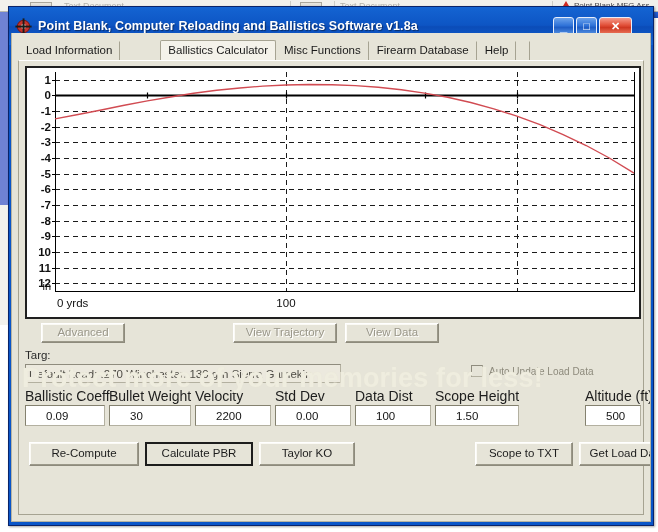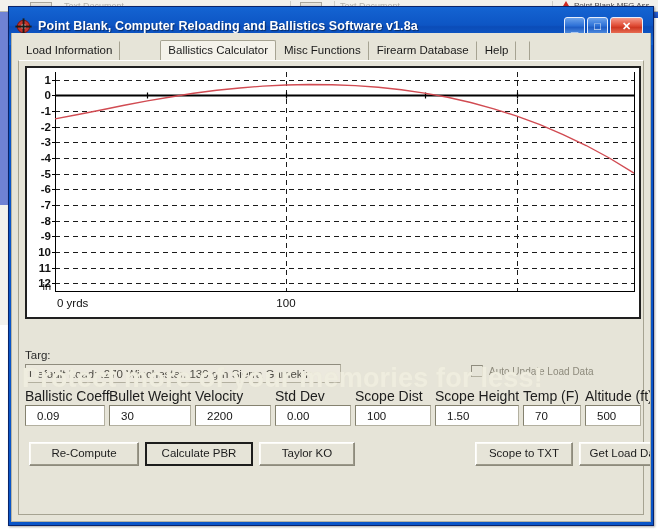--- a/index.html
+++ b/index.html
@@ -63,21 +63,21 @@
     width: 646px; height: 520px;
     border: 1px solid #0a246a;
     background: #0a55c8;
     box-shadow: 1px 1px 2px rgba(0,0,0,.35);
   }
   .titlebar {
     position: relative;
     height: 38px;
     background: linear-gradient(180deg,#1464d2 0%,#0d55c4 48%,#0b4cb8 52%,#1163d4 100%);
     display: flex; align-items: center;
-    padding: 0 10px 0 6px;
+    padding: 0 21px 0 6px;
   }
   .title-icon {
     width: 17px; height: 17px; margin-right: 6px; position: relative; flex: 0 0 auto;
   }
   .title-text {
     flex: 1 1 auto;
     color: #ffffff;
     font-size: 12.5px;
     font-weight: bold;
     white-space: nowrap;
@@ -213,21 +213,21 @@
     font-size: 14px; color: #1d1d1d; line-height: 13px;
     white-space: nowrap; display: block; margin-bottom: 2px;
   }
   .field .inp {
     height: 21px;
     background: #ffffff;
     border: 1px solid #b3b0a0;
     border-top-color: #84816f; border-left-color: #84816f;
     font-size: 11.5px; color: #141414;
     display: flex; align-items: center;
-    padding-left: 11px; white-space: nowrap; overflow: hidden;
+    padding-left: 20px; white-space: nowrap; overflow: hidden;
   }
 
   
   .row-bot { position: absolute; left: 6px; top: 381px; width: 616px; height: 24px; }
   .row-bot .btn { position: absolute; top: 0; height: 24px; }
 
   
   .watermark {
     position: absolute; left: 22px; top: 362px;
     width: 630px; height: 32px;
@@ -356,20 +356,25 @@
             <text x="24" y="187.89285714285714" text-anchor="end" font-family="&quot;Liberation Sans&quot;, sans-serif" font-size="11.5" font-weight="bold" fill="#101010">10</text>
             <text x="24" y="203.5357142857143" text-anchor="end" font-family="&quot;Liberation Sans&quot;, sans-serif" font-size="11.5" font-weight="bold" fill="#101010">11</text>
             <text x="24" y="219.17857142857144" text-anchor="end" font-family="&quot;Liberation Sans&quot;, sans-serif" font-size="11.5" font-weight="bold" fill="#101010">12</text>
             <text x="24" y="222" text-anchor="end" font-family="&quot;Liberation Sans&quot;, sans-serif" font-size="11" fill="#101010">in</text>
             <text x="30" y="239" text-anchor="start" font-family="&quot;Liberation Sans&quot;, sans-serif" font-size="11.5" fill="#101010">0 yrds</text>
             <text x="258.95238095238096" y="239" text-anchor="middle" font-family="&quot;Liberation Sans&quot;, sans-serif" font-size="11.5" fill="#101010">100</text>
             <path d="M28.0 50.9 L51.1 46.5 L74.2 42.0 L97.3 37.3 L120.4 32.9 L143.5 29.0 L166.6 25.3 L189.7 22.3 L212.8 20.0 L235.9 18.1 L259.0 17.0 L282.0 16.5 L305.1 16.7 L328.2 17.6 L351.3 19.3 L374.4 21.8 L397.5 25.1 L420.6 29.3 L443.7 34.5 L466.8 40.8 L489.9 48.1 L513.0 56.7 L536.1 66.6 L559.2 77.5 L582.3 90.0 L605.4 104.1 L607.0 105.1" fill="none" stroke="#d14b52" stroke-width="1.4"></path>
           </svg>
       </div>
 
+      <div class="row-mid">
+        <div class="btn disabled" style="left:16px;width:84px">Advanced</div>
+        <div class="btn disabled" style="left:208px;width:104px">View Trajectory</div>
+        <div class="btn disabled" style="left:320px;width:94px">View Data</div>
+      </div>
 
       <div class="name-label">Targ:</div>
       <div class="load-field">Default Load: .270 Winchester, 130 grn Sierra Gamekin</div>
 
       <div class="autoupd">
         <span class="chk"></span>
         <span>Auto Update Load Data</span>
       </div>
 
       <div class="fields">
@@ -388,33 +393,29 @@
           <span class="lbl">Velocity</span>
           <div class="inp">2200</div>
         </div>
 
         <div class="field" style="left:250px;width:76px">
           <span class="lbl">Std Dev</span>
           <div class="inp">0.00</div>
         </div>
 
         <div class="field" style="left:330px;width:76px">
-          <span class="lbl">Scope Dist</span>
+          <span class="lbl">Data Dist</span>
           <div class="inp">100</div>
         </div>
 
         <div class="field" style="left:410px;width:84px">
           <span class="lbl">Scope Height</span>
           <div class="inp">1.50</div>
         </div>
 
-        <div class="field" style="left:498px;width:58px">
-          <span class="lbl">Temp (F)</span>
-          <div class="inp">70</div>
-        </div>
 
         <div class="field" style="left:560px;width:56px">
           <span class="lbl">Altitude (ft)</span>
           <div class="inp">500</div>
         </div>
       </div>
 
       <div class="row-bot">
         <div class="btn" style="left:4px;width:110px">Re-Compute</div>
         <div class="btn default" style="left:120px;width:108px">Calculate PBR</div>

